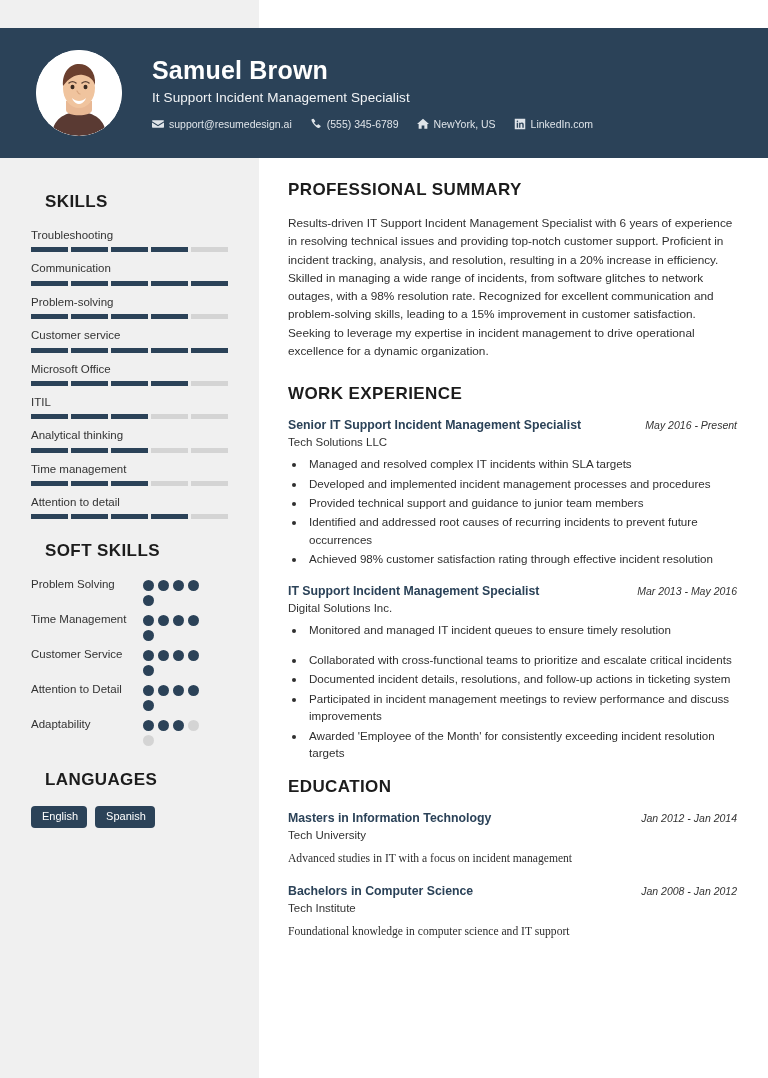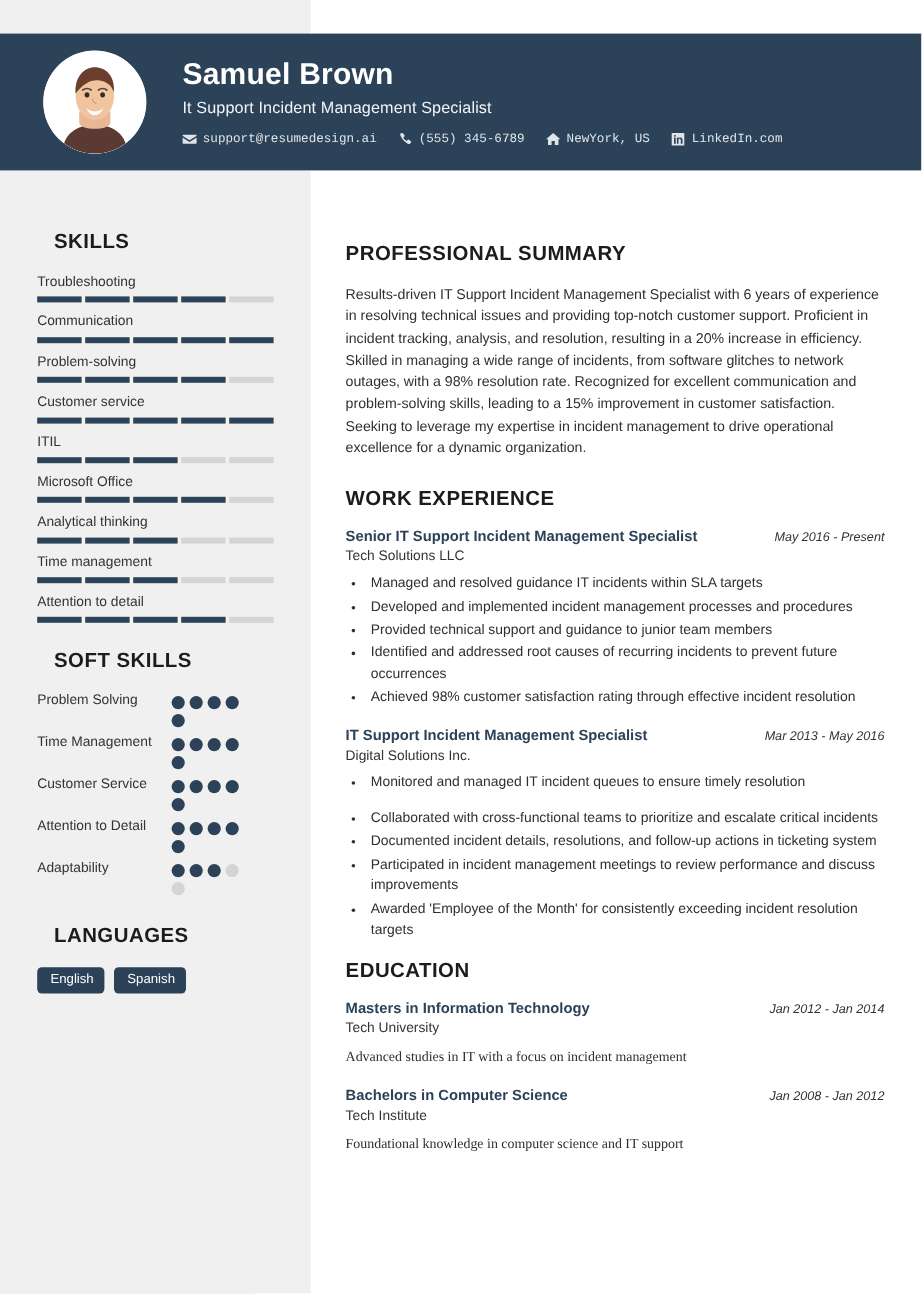--- a/index.html
+++ b/index.html
@@ -24,21 +24,21 @@
     position: absolute;
     left: 0; top: 0;
     width: 259px; height: 1078px;
     background: #f0f0f0;
   }
 
   
   .header {
     position: absolute;
     left: 0; top: 28px;
-    width: 768px; height: 114px;
+    width: 768px; height: 130px;
     background: #2b4258;
     display: flex;
     align-items: center;
     padding-left: 36px;
   }
   .avatar {
     width: 86px; height: 86px;
     border-radius: 50%;
     background: #ffffff;
     flex: 0 0 auto;
@@ -67,21 +67,20 @@
     align-items: center;
     margin-top: 13px;
     gap: 18px;
     flex-wrap: nowrap;
   }
   .contact-item {
     display: flex;
     font-size: 10.5px;
     color: #dfe4e9;
     white-space: nowrap;
-    font-family: Liberation Mono, monospace;
   }
   .contact-item .ico {
     display: inline-flex;
     align-items: center;
     margin-right: 5px;
     color: #dfe4e9;
   }
   .contact-item .ico svg { display: block; }
 
   
@@ -152,21 +151,21 @@
     color: #ffffff;
     font-size: 11px;
     padding: 5px 9px 6px 11px;
     border-radius: 4px;
     line-height: 1;
   }
 
   
   .main {
     position: absolute;
-    left: 259px; top: 168px;
+    left: 259px; top: 146px;
     width: 509px;
     padding: 34px 31px 0 29px;
   }
   .main-heading {
     font-size: 17px;
     font-weight: bold;
     color: #1c1c1c;
     letter-spacing: .4px;
     margin-bottom: 14px;
   }
@@ -343,36 +342,36 @@
           <div class="skill-name">Customer service</div>
           <div class="skill-bar">
             <span class="seg on"></span>
             <span class="seg on"></span>
             <span class="seg on"></span>
             <span class="seg on"></span>
             <span class="seg on"></span>
           </div>
         </div>
         <div class="skill-row">
+          <div class="skill-name">Microsoft Office</div>
+          <div class="skill-bar">
+            <span class="seg on"></span>
+            <span class="seg on"></span>
+            <span class="seg on"></span>
+            <span class="seg on"></span>
+            <span class="seg"></span>
+          </div>
+        </div>
+        <div class="skill-row">
           <div class="skill-name">ITIL</div>
           <div class="skill-bar">
             <span class="seg on"></span>
             <span class="seg on"></span>
             <span class="seg on"></span>
             <span class="seg"></span>
-            <span class="seg"></span>
-          </div>
-        </div>
-        <div class="skill-row">
-          <div class="skill-name">Microsoft Office</div>
-          <div class="skill-bar">
-            <span class="seg on"></span>
-            <span class="seg on"></span>
-            <span class="seg on"></span>
-            <span class="seg on"></span>
             <span class="seg"></span>
           </div>
         </div>
         <div class="skill-row">
           <div class="skill-name">Analytical thinking</div>
           <div class="skill-bar">
             <span class="seg on"></span>
             <span class="seg on"></span>
             <span class="seg on"></span>
             <span class="seg"></span>
@@ -474,21 +473,21 @@
 
     <div class="main-heading">WORK EXPERIENCE</div>
     <div id="experience-list">
         <div class="entry">
           <div class="entry-head">
             <div class="entry-title">Senior IT Support Incident Management Specialist</div>
             <div class="entry-date">May 2016 - Present</div>
           </div>
           <div class="entry-org">Tech Solutions LLC</div>
           <ul class="bullets">
-            <li>Managed and resolved guidance IT incidents within SLA targets</li>
+            <li>Managed and resolved complex IT incidents within SLA targets</li>
             <li>Developed and implemented incident management processes and procedures</li>
             <li>Provided technical support and guidance to junior team members</li>
             <li>Identified and addressed root causes of recurring incidents to prevent future occurrences</li>
             <li>Achieved 98% customer satisfaction rating through effective incident resolution</li>
           </ul>
         </div>
         <div class="entry">
           <div class="entry-head">
             <div class="entry-title">IT Support Incident Management Specialist</div>
             <div class="entry-date">Mar 2013 - May 2016</div>

